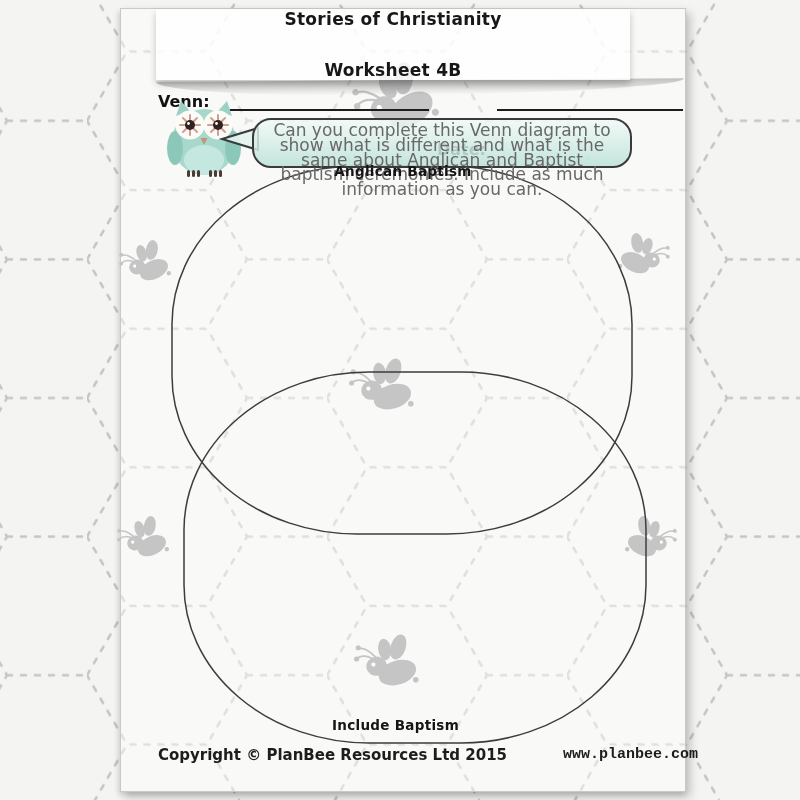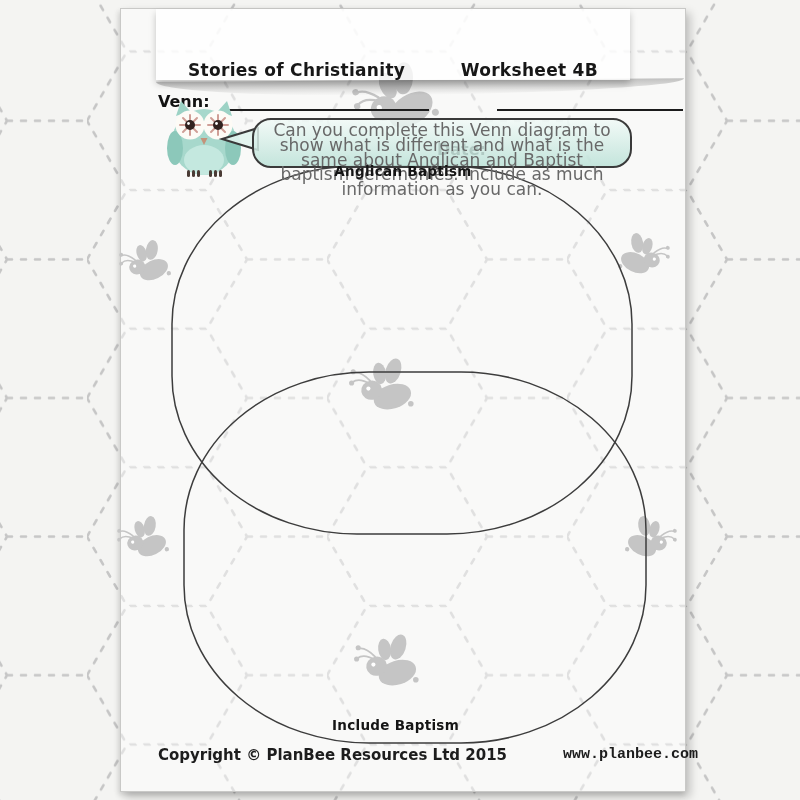--- a/index.html
+++ b/index.html
@@ -19,23 +19,24 @@
     box-shadow:4px 5px 9px rgba(0,0,0,0.22), -2px 3px 5px rgba(0,0,0,0.10);
     z-index:1;
   }
   #bees{position:absolute;left:0;top:0;z-index:2;pointer-events:none;}
   .content{position:absolute;inset:0;z-index:3;pointer-events:none;}
 
   
   .header-band{
     position:absolute;left:156px;top:9px;width:474px;height:71px;
     background:rgba(255,255,255,0.78);
-    display:flex;justify-content:space-between;align-items:flex-end;
+    display:flex;justify-content:space-between;align-items:center;
     padding:0 32px;box-sizing:border-box;
     box-shadow:0 4px 7px rgba(0,0,0,0.22);
+    flex-direction:column;
   }
   .band-shadow{
     position:absolute;left:156px;top:80px;width:528px;height:15px;
     background:linear-gradient(to bottom, rgba(60,60,60,0.30), rgba(60,60,60,0));
     border-radius:0 0 60% 40% / 0 0 100% 100%;
     transform:skewY(-0.4deg);
   }
   .title{
     font-weight:bold;font-size:17px;color:#171717;letter-spacing:0.3px;
   }

